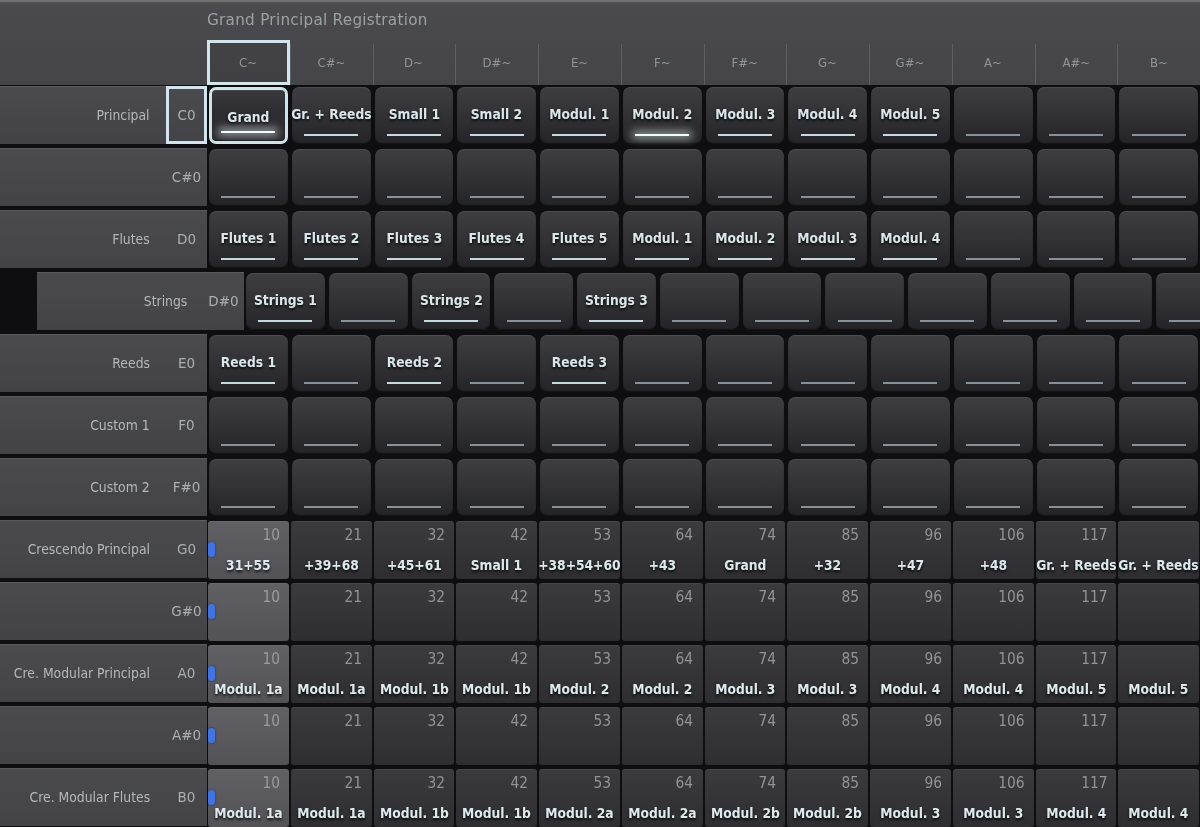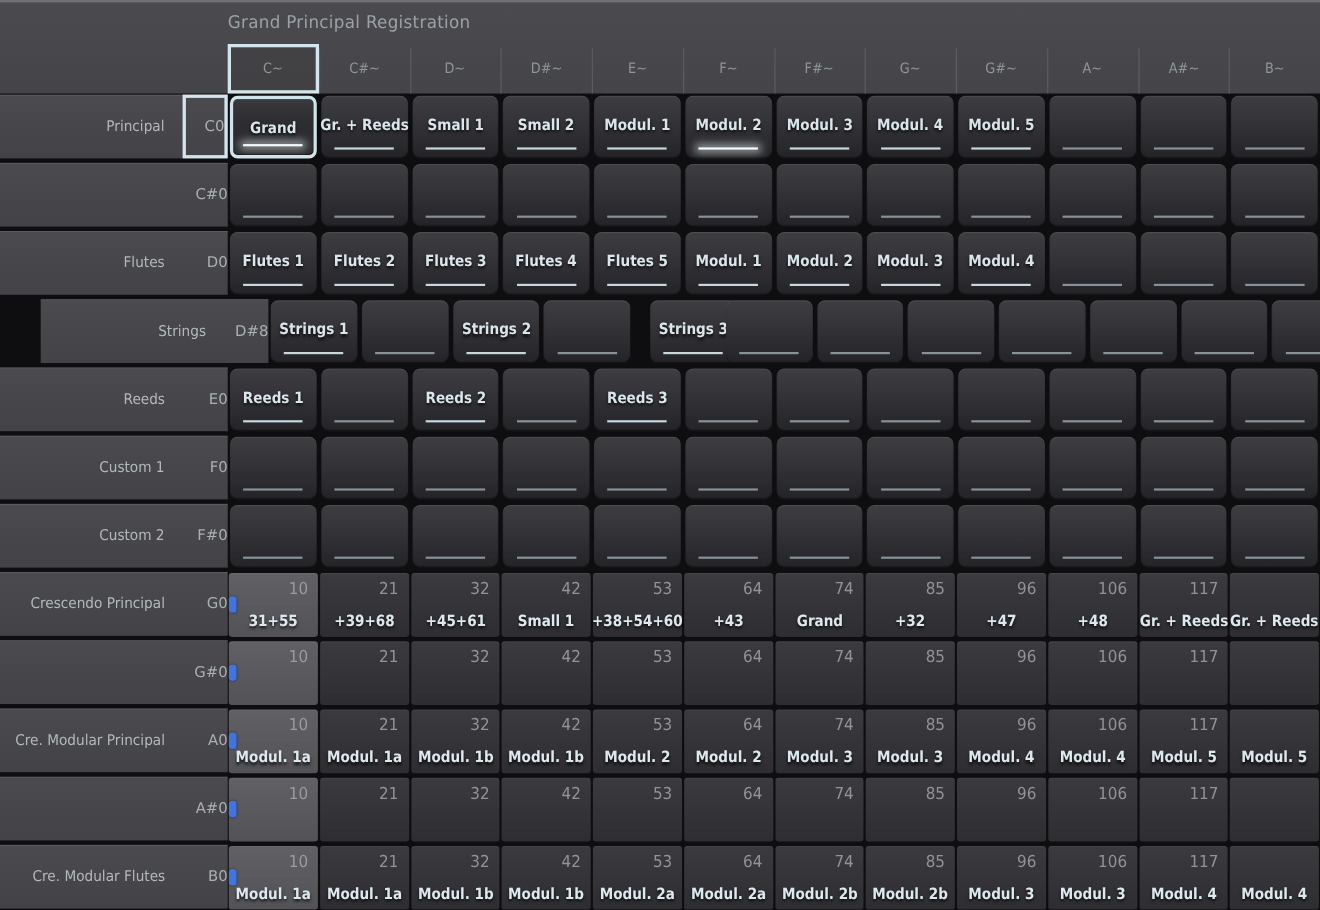--- a/index.html
+++ b/index.html
@@ -36,21 +36,21 @@
     background:linear-gradient(180deg,#4b4b4f 0%,#434347 100%);
     box-shadow: inset 0 1px 0 rgba(255,255,255,0.09);
   }
   .group {
     position:absolute; right:57px; top:0; height:58px; line-height:58px;
     color:#b2b8bd; font-size:13.5px; white-space:nowrap;
     transform:scaleX(.92); transform-origin:right center;
   }
   .note {
     position:absolute; left:166px; top:0; width:41px; height:58px; line-height:58px;
-    text-align:right; color:#a9afb4; font-size:13.5px; box-sizing:border-box;
+    text-align:center; color:#a9afb4; font-size:13.5px; box-sizing:border-box;
   }
   .note.sel { border:3px solid #d3e4ec; line-height:52px; }
   
   .btn {
     position:absolute; top:1px; height:57px; box-sizing:border-box; border-radius:7px;
     background:linear-gradient(180deg,#3e3e42 0%,#333337 45%,#242428 100%);
     box-shadow: inset 0 1px 0 rgba(255,255,255,0.08), inset 0 -1px 1px rgba(0,0,0,0.5);
   }
   .btn.sel {
     border:3px solid #cfe3ea;
@@ -276,37 +276,37 @@
         <div class="btn" style="left: 1036.5px; width: 78.75px;">
           <div class="ul"></div>
         </div>
         <div class="btn" style="left: 1119.25px; width: 78.75px;">
           <div class="ul"></div>
         </div>
       </div>
       <div class="row" style="top: 272px; margin-left: 37px;">
         <div class="side">
           <div class="group">Strings</div>
-          <div class="note">D#8</div>
+          <div class="note">D#0</div>
         </div>
         <div class="btn filled" style="left: 209px; width: 78.75px;">
           <div class="lbl">Strings 1</div>
           <div class="ul"></div>
         </div>
         <div class="btn" style="left: 291.75px; width: 78.75px;">
           <div class="ul"></div>
         </div>
         <div class="btn filled" style="left: 374.5px; width: 78.75px;">
           <div class="lbl">Strings 2</div>
           <div class="ul"></div>
         </div>
         <div class="btn" style="left: 457.25px; width: 78.75px;">
           <div class="ul"></div>
         </div>
-        <div class="btn filled" style="left: 554px; width: 78.75px;">
+        <div class="btn filled" style="left: 540px; width: 78.75px;">
           <div class="lbl">Strings 3</div>
           <div class="ul"></div>
         </div>
         <div class="btn" style="left: 622.75px; width: 78.75px;">
           <div class="ul"></div>
         </div>
         <div class="btn" style="left: 705.5px; width: 78.75px;">
           <div class="ul"></div>
         </div>
         <div class="btn" style="left: 788.25px; width: 78.75px;">

